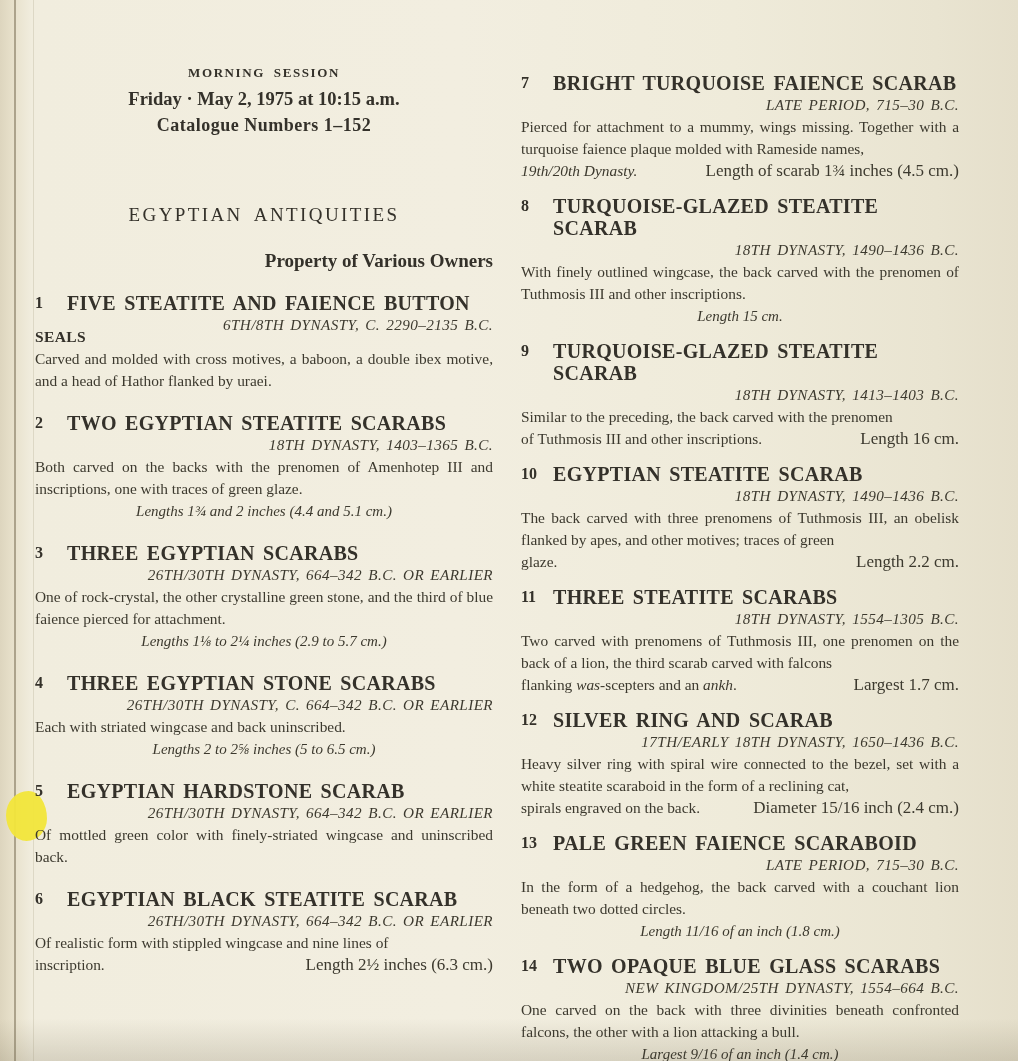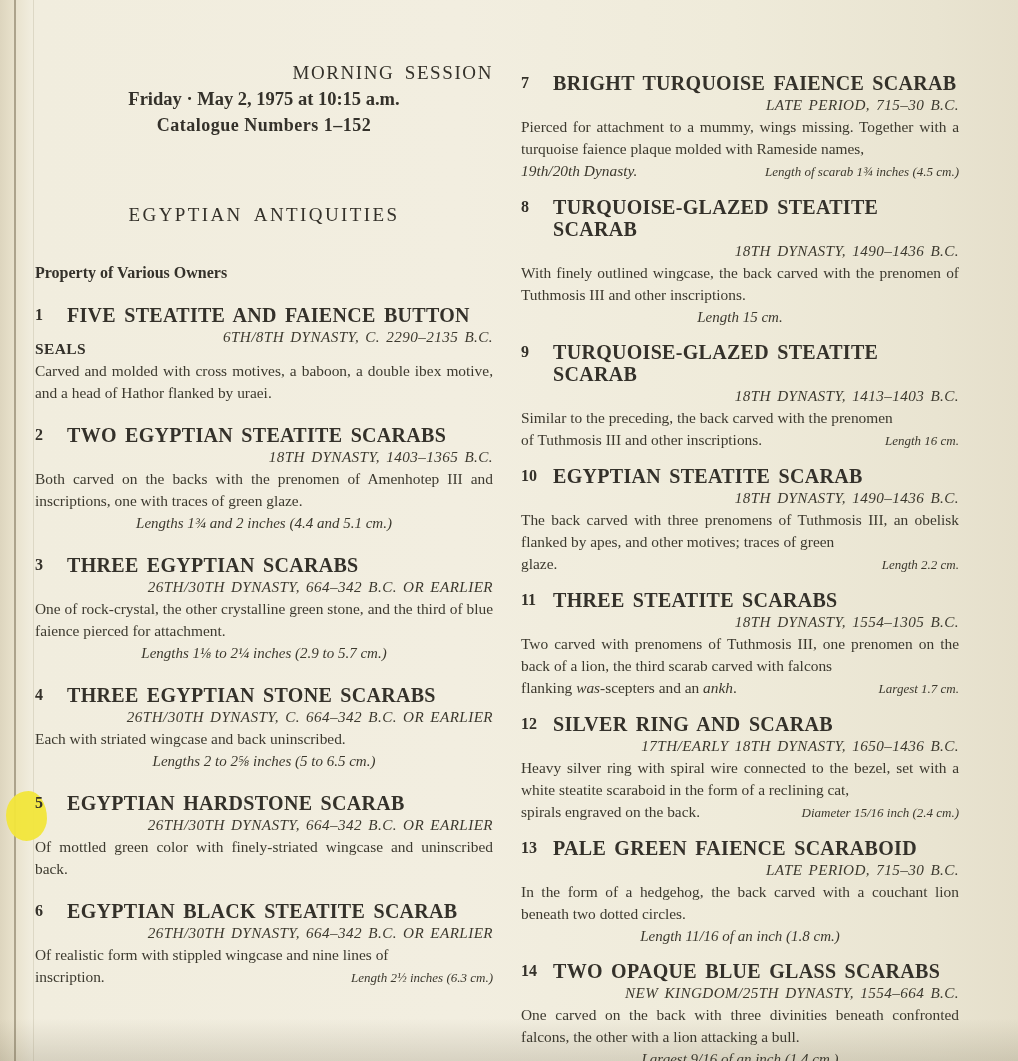--- a/index.html
+++ b/index.html
@@ -22,41 +22,41 @@
   .edge-line.faint{left:33px;width:1px;background:rgba(150,140,110,0.22);}
   .highlight-dot{
     position:absolute;left:6px;top:791px;width:41px;height:50px;
     border-radius:55% 45% 50% 50% / 48% 55% 45% 52%;
     filter:blur(0.6px);opacity:0.95;
   }
   .col{position:absolute;top:60px;}
   .col-left{left:35px;width:458px;}
   .col-right{left:521px;width:438px;padding-top:12px;}
   header{text-align:center;margin:0 0 0 0;}
-  .h-title{font-size:19px;font-weight:400;letter-spacing:1.6px;line-height:26px;color:#34312a;word-spacing:4px;text-align:right;}
+  .h-title{font-size:13px;font-weight:700;letter-spacing:1.6px;line-height:26px;color:#34312a;word-spacing:4px;}
   .h-date{font-size:18.5px;font-weight:600;line-height:26px;color:#34312a;}
   .h-cat{font-size:18px;font-weight:600;line-height:26px;letter-spacing:0.5px;color:#34312a;}
   .section-title{
     text-align:center;margin-top:64px;font-size:19px;font-weight:400;
     letter-spacing:2.4px;line-height:26px;color:#34312a;word-spacing:5px;
   }
-  .property-line{text-align:left;margin-top:34px;font-size:16px;font-weight:700;line-height:22px;color:#34312a;}
+  .property-line{text-align:right;margin-top:22px;font-size:19px;font-weight:700;line-height:22px;color:#34312a;}
   .lots{margin-top:20px;}
   .lot{margin:0 0 20px 0;}
   .col-right .lot{margin-bottom:13px;}
   .lot-head{display:flex;line-height:22px;}
   .lot-num{font-weight:700;font-size:16px;min-width:32px;color:#34312a;}
   .lot-title{font-weight:700;font-size:20px;letter-spacing:0.3px;word-spacing:3px;color:#34312a;}
   .lot-sub{display:flex;line-height:22px;align-items:flex-start;}
   .lot-title2{font-weight:700;font-size:15.5px;letter-spacing:0.4px;color:#34312a;margin-top:12px;}
   .dynasty{margin-left:auto;font-style:italic;font-size:15.2px;letter-spacing:0.4px;word-spacing:2px;white-space:nowrap;}
   .lot-body{margin:0;font-size:15.4px;line-height:22px;text-align:justify;}
   .tail-line{display:flex;justify-content:space-between;align-items:baseline;line-height:22px;font-size:15.4px;}
   .tail-italic{font-style:italic;}
-  .meas{font-style:italic;font-size:13px;white-space:nowrap;}
+  .meas{font-size:17px;white-space:nowrap;}
   .meas-line{text-align:center;font-style:italic;font-size:15px;line-height:22px;}
   .lot-sub span:empty,.meas-line:empty{display:none;}
 </style>
 </head>
 <body>
 
 <div class="page">
 
   <div class="edge-line dark"></div>
   <div class="edge-line faint"></div>

